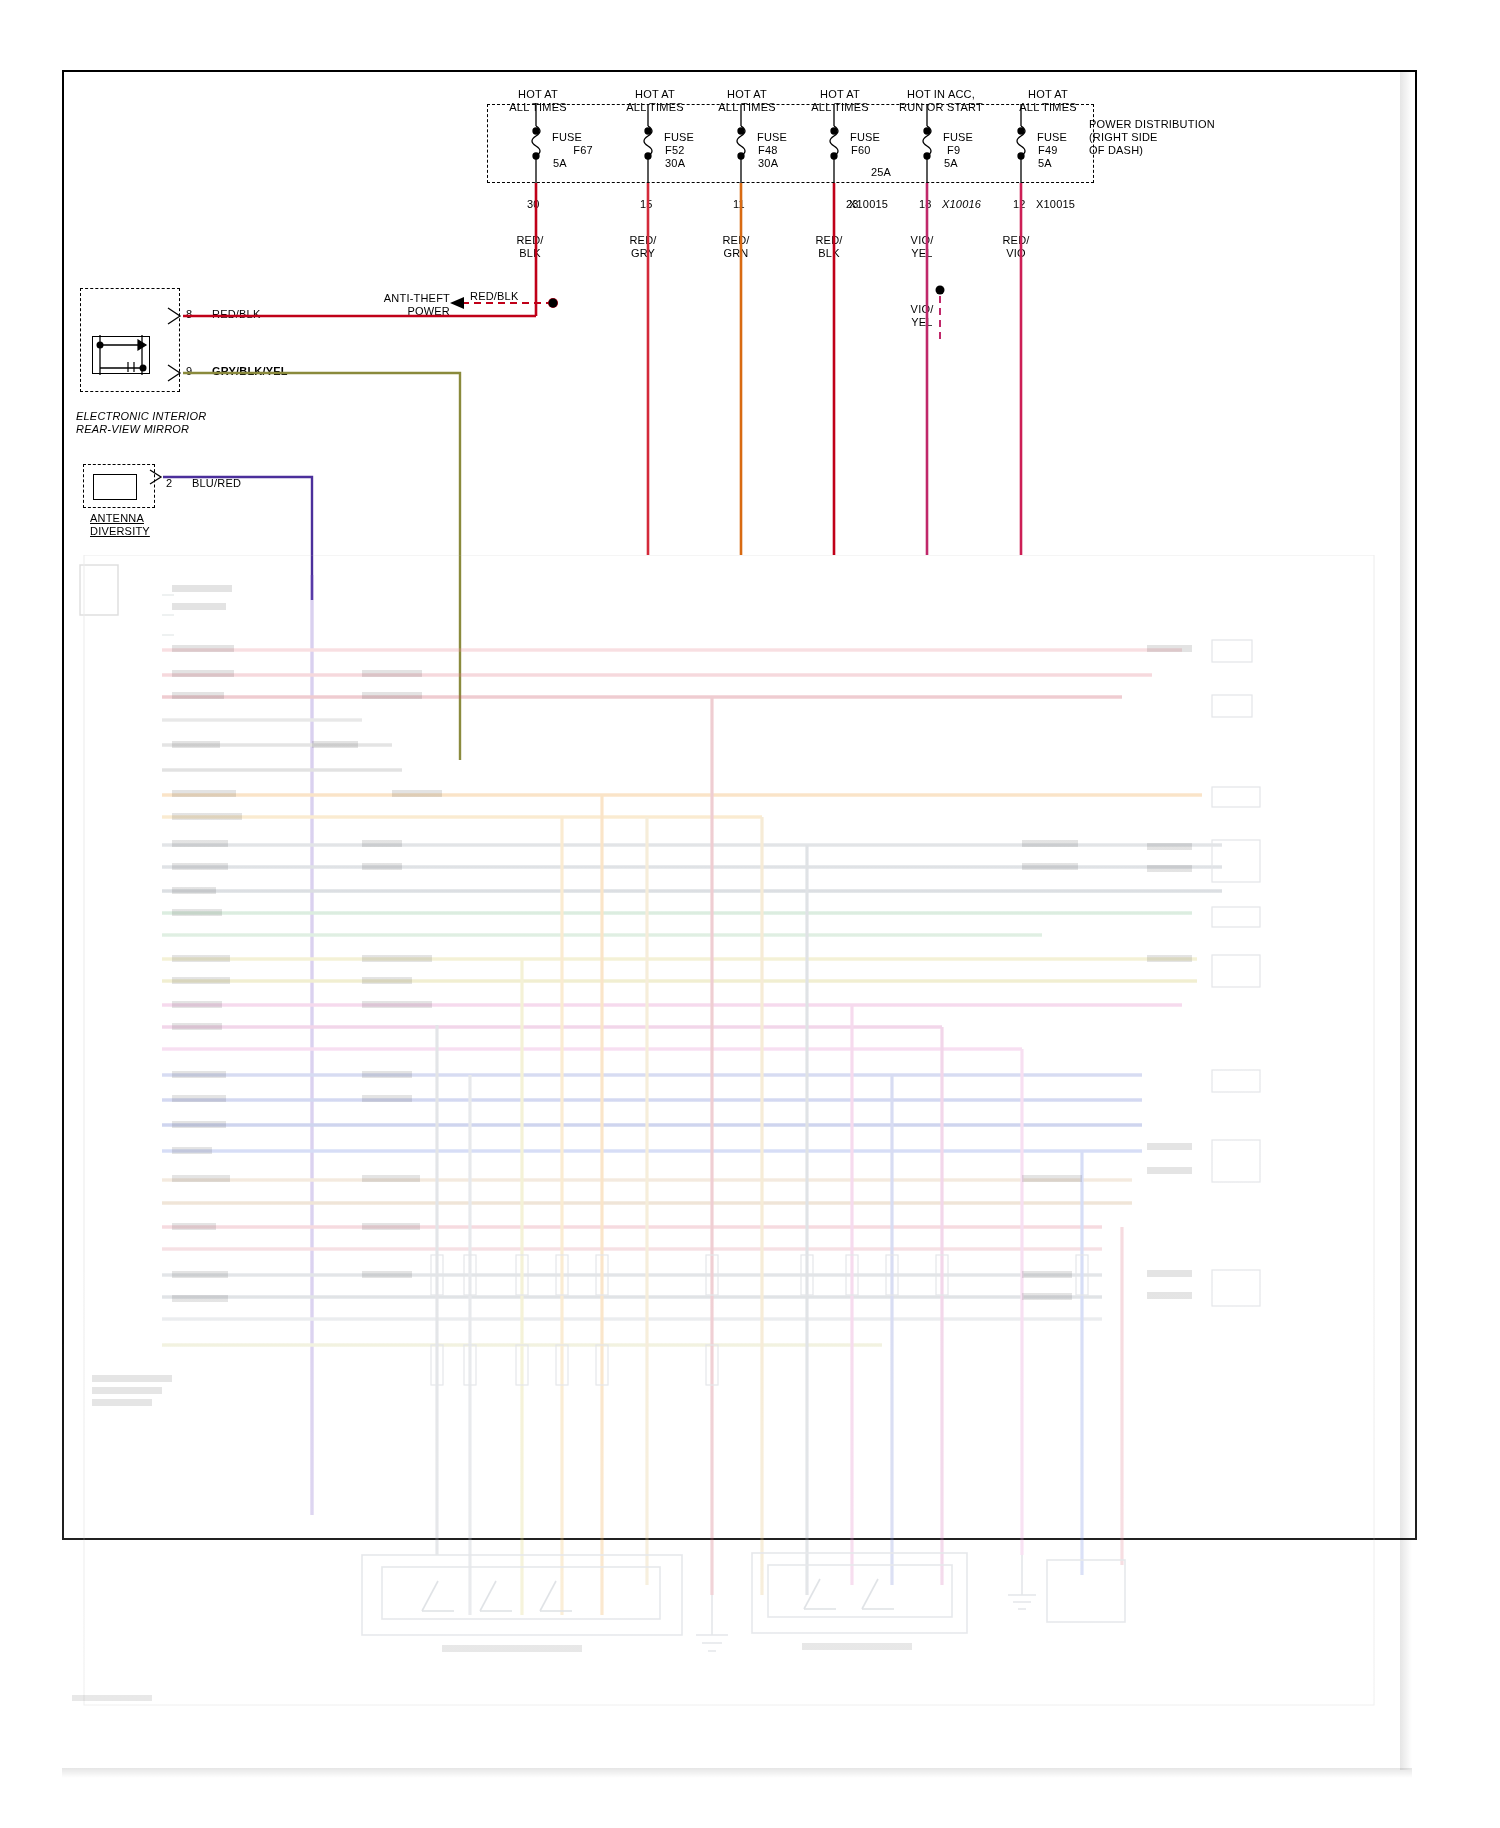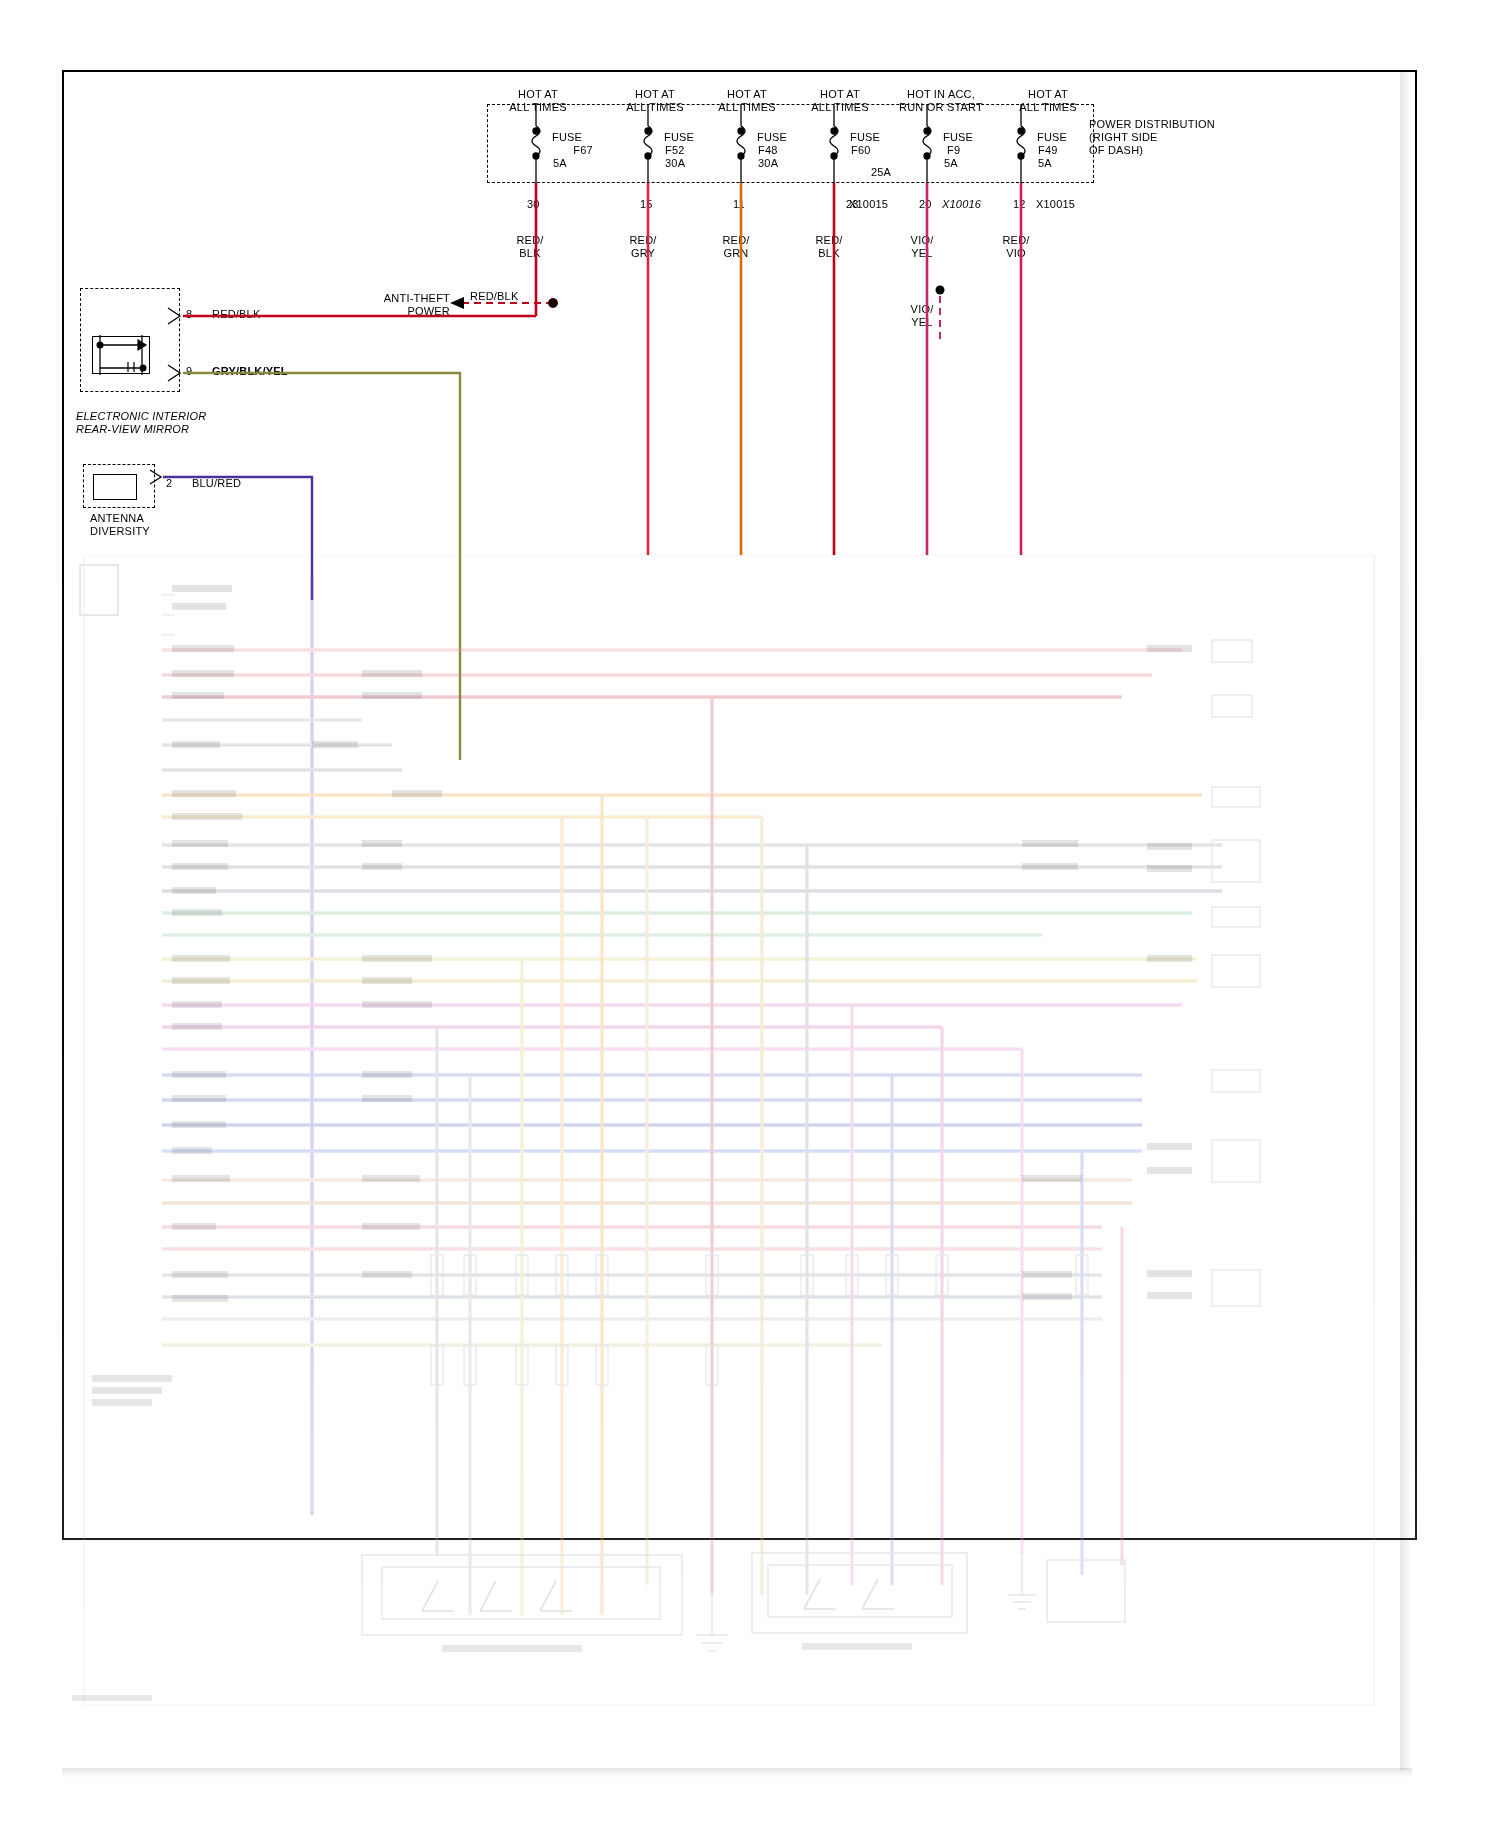--- a/index.html
+++ b/index.html
@@ -142,21 +142,21 @@
   <div class="lbl" style="left:846px; top:198px; width:30px;">23</div>
   <div class="lbl" style="left:849px; top:198px; width:70px;">X10015</div>
   <div class="lbl c" style="left:799px; top:234px; width:60px; line-height:13px;">RED/
 BLK</div>
 
   <div class="lbl c" style="left:886px; top:88px; width:110px; line-height:13px;">HOT IN ACC,
 RUN OR START</div>
   <div class="lbl" style="left:943px; top:131px; width:60px;">FUSE</div>
   <div class="lbl" style="left:947px; top:144px; width:60px;">F9</div>
   <div class="lbl" style="left:944px; top:157px; width:60px;">5A</div>
-  <div class="lbl" style="left:919px; top:198px; width:30px;">20</div>
+  <div class="lbl" style="left:919px; top:198px; width:30px;">18</div>
   <div class="lbl" style="left:942px; top:198px; width:70px;font-style:italic;">X10016</div>
   <div class="lbl c" style="left:892px; top:234px; width:60px; line-height:13px;">VIO/
 YEL</div>
   <div class="lbl c" style="left:892px; top:303px; width:60px; line-height:13px;">VIO/
 YEL</div>
 
   <div class="lbl c" style="left:1000px; top:88px; width:96px; line-height:13px;">HOT AT
 ALL TIMES</div>
   <div class="lbl" style="left:1037px; top:131px; width:60px;">FUSE</div>
   <div class="lbl" style="left:1038px; top:144px; width:60px;">F49</div>
@@ -176,21 +176,21 @@
   <div class="lbl" style="left:212px; top:308px; width:100px;">RED/BLK</div>
   <div class="lbl" style="left:186px; top:365px; width:20px;">9</div>
   <div class="lbl" style="left:212px; top:365px; width:120px;font-weight:bold;">GRY/BLK/YEL</div>
   <div class="lbl" style="left:76px; top:410px; width:200px; line-height:13px;font-style:italic;">ELECTRONIC INTERIOR
 REAR-VIEW MIRROR</div>
 
   <div class="dash-box" style="left:83px; top:464px; width:72px; height:44px;"></div>
   <div class="solid-box" style="left:93px; top:474px; width:44px; height:26px; border-width:1px;"></div>
   <div class="lbl" style="left:166px; top:477px; width:20px;">2</div>
   <div class="lbl" style="left:192px; top:477px; width:100px;">BLU/RED</div>
-  <div class="lbl" style="left:90px; top:512px; width:120px; line-height:13px;">ANTENNA
+  <div class="lbl" style="left:90px; top:512px; width:120px; line-height:13px;text-decoration:underline;">ANTENNA
 DIVERSITY</div>
 
   <svg class="over" viewBox="0 0 1500 1828">
     <g stroke="#000" stroke-width="1.3" fill="none">
 
       <path d="M536 104 L536 126"></path>
       <path d="M536 126 q8 5 0 10 q-8 5 0 10 q8 5 0 10"></path>
       <path d="M536 156 L536 183"></path>
       <circle cx="536" cy="131" r="3" fill="#000"></circle>
       <circle cx="536" cy="156" r="3" fill="#000"></circle>

